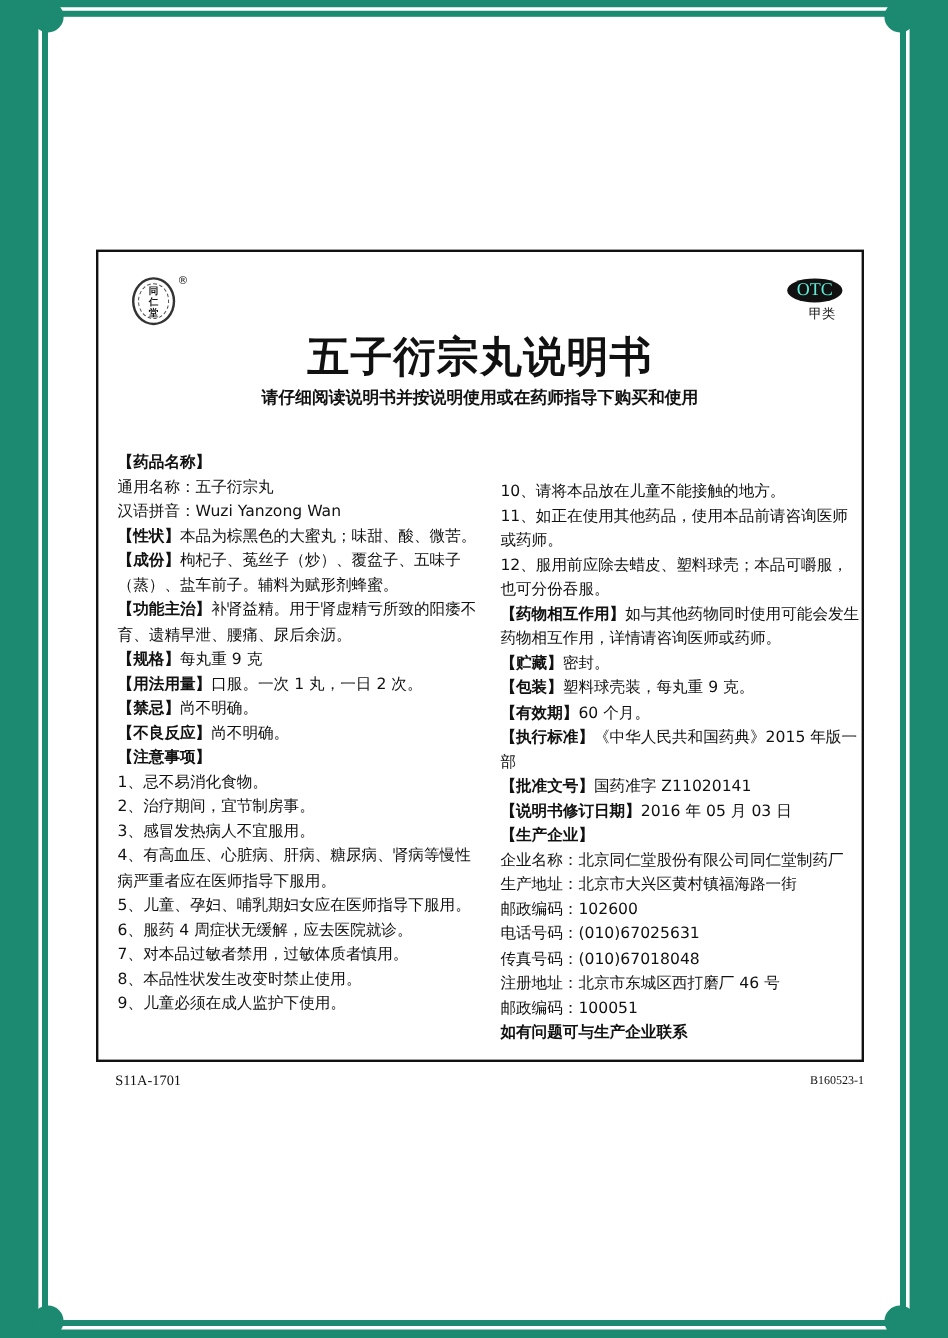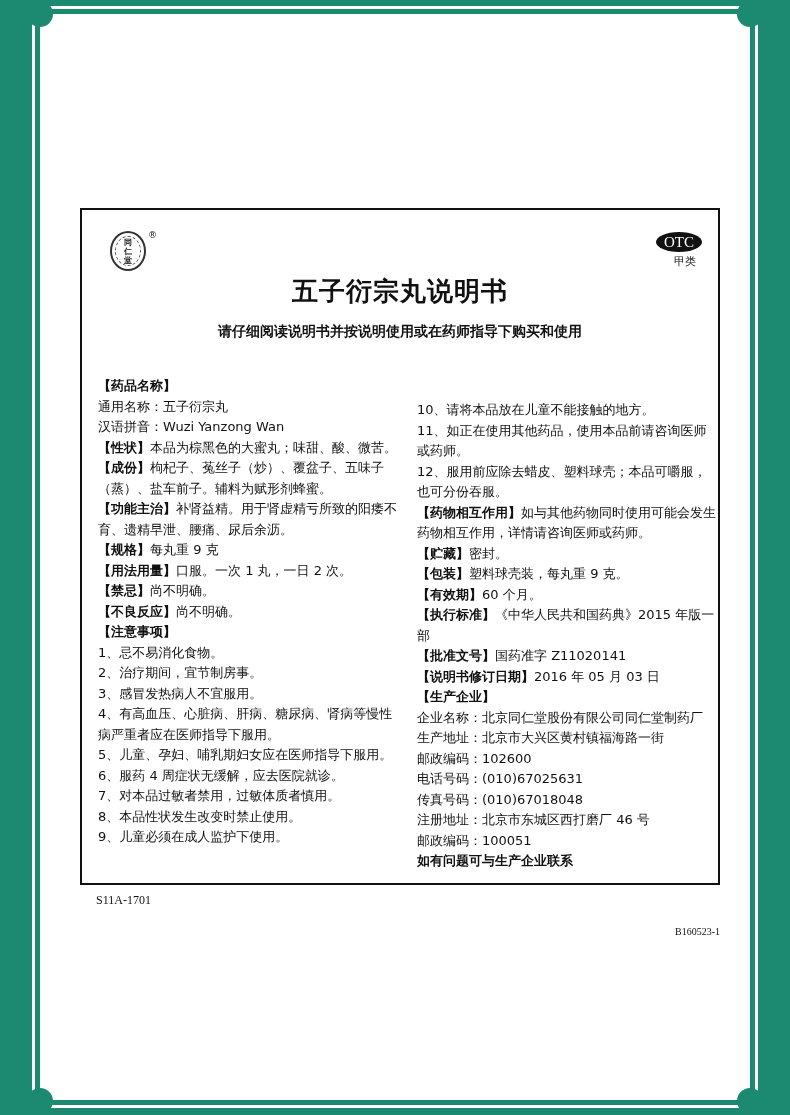--- a/index.html
+++ b/index.html
@@ -37,49 +37,49 @@
     font-family: "DejaVu Serif", serif; font-size: 8px; line-height: 9px; font-weight: bold;
   }
   .logo .ring {
     position: absolute; inset: 3px; border: 1px dashed #555; border-radius: 50%;
   }
   .reg-mark {
     position: absolute; left: 66px; top: 20px; font-size: 9px;
   }
   .otc {
     position: absolute; right: 16px; top: 22px; width: 46px; height: 20px;
-    background: #111; color: #ffffff; border-radius: 50%;
+    background: #111; color: #5eead4; border-radius: 50%;
     font-family: "Liberation Serif", serif; font-size: 15px; line-height: 20px; text-align: center;
   }
   .otc-class {
     position: absolute; right: 22px; top: 44px; font-size: 11px;
   }
   .title {
     position: absolute; left: 0; right: 0; top: 64px; text-align: center;
-    font-size: 26px; font-weight: bold; letter-spacing: 1px;
+    font-size: 35px; font-weight: bold; letter-spacing: 1px;
   }
   .subtitle {
     position: absolute; left: 0; right: 0; top: 113px; text-align: center;
     font-size: 14px; font-weight: bold;
   }
   .col {
     position: absolute; top: 166px; width: 300px;
     font-size: 13px; line-height: 20.5px;
   }
   .col.left { left: 16px; }
   .col.right { left: 335px; margin-top: 24px; }
   .col p { margin: 0; }
   .b { font-weight: bold; }
   .footer-left {
     position: absolute; left: 96px; top: 893px;
     font-family: "Liberation Serif", serif; font-size: 12px; text-align: right;
   }
   .footer-right {
     position: absolute; left: 675px; top: 895px;
-    font-family: "Liberation Serif", serif; font-size: 10px; margin-top: 31px;
+    font-family: "Liberation Serif", serif; font-size: 10px;
   }
 </style>
 </head>
 <body>
 
 <div class="white-line"></div>
 <div class="paper"></div>
 <div class="notch tl"></div>
 <div class="notch tr"></div>
 <div class="notch bl"></div>

